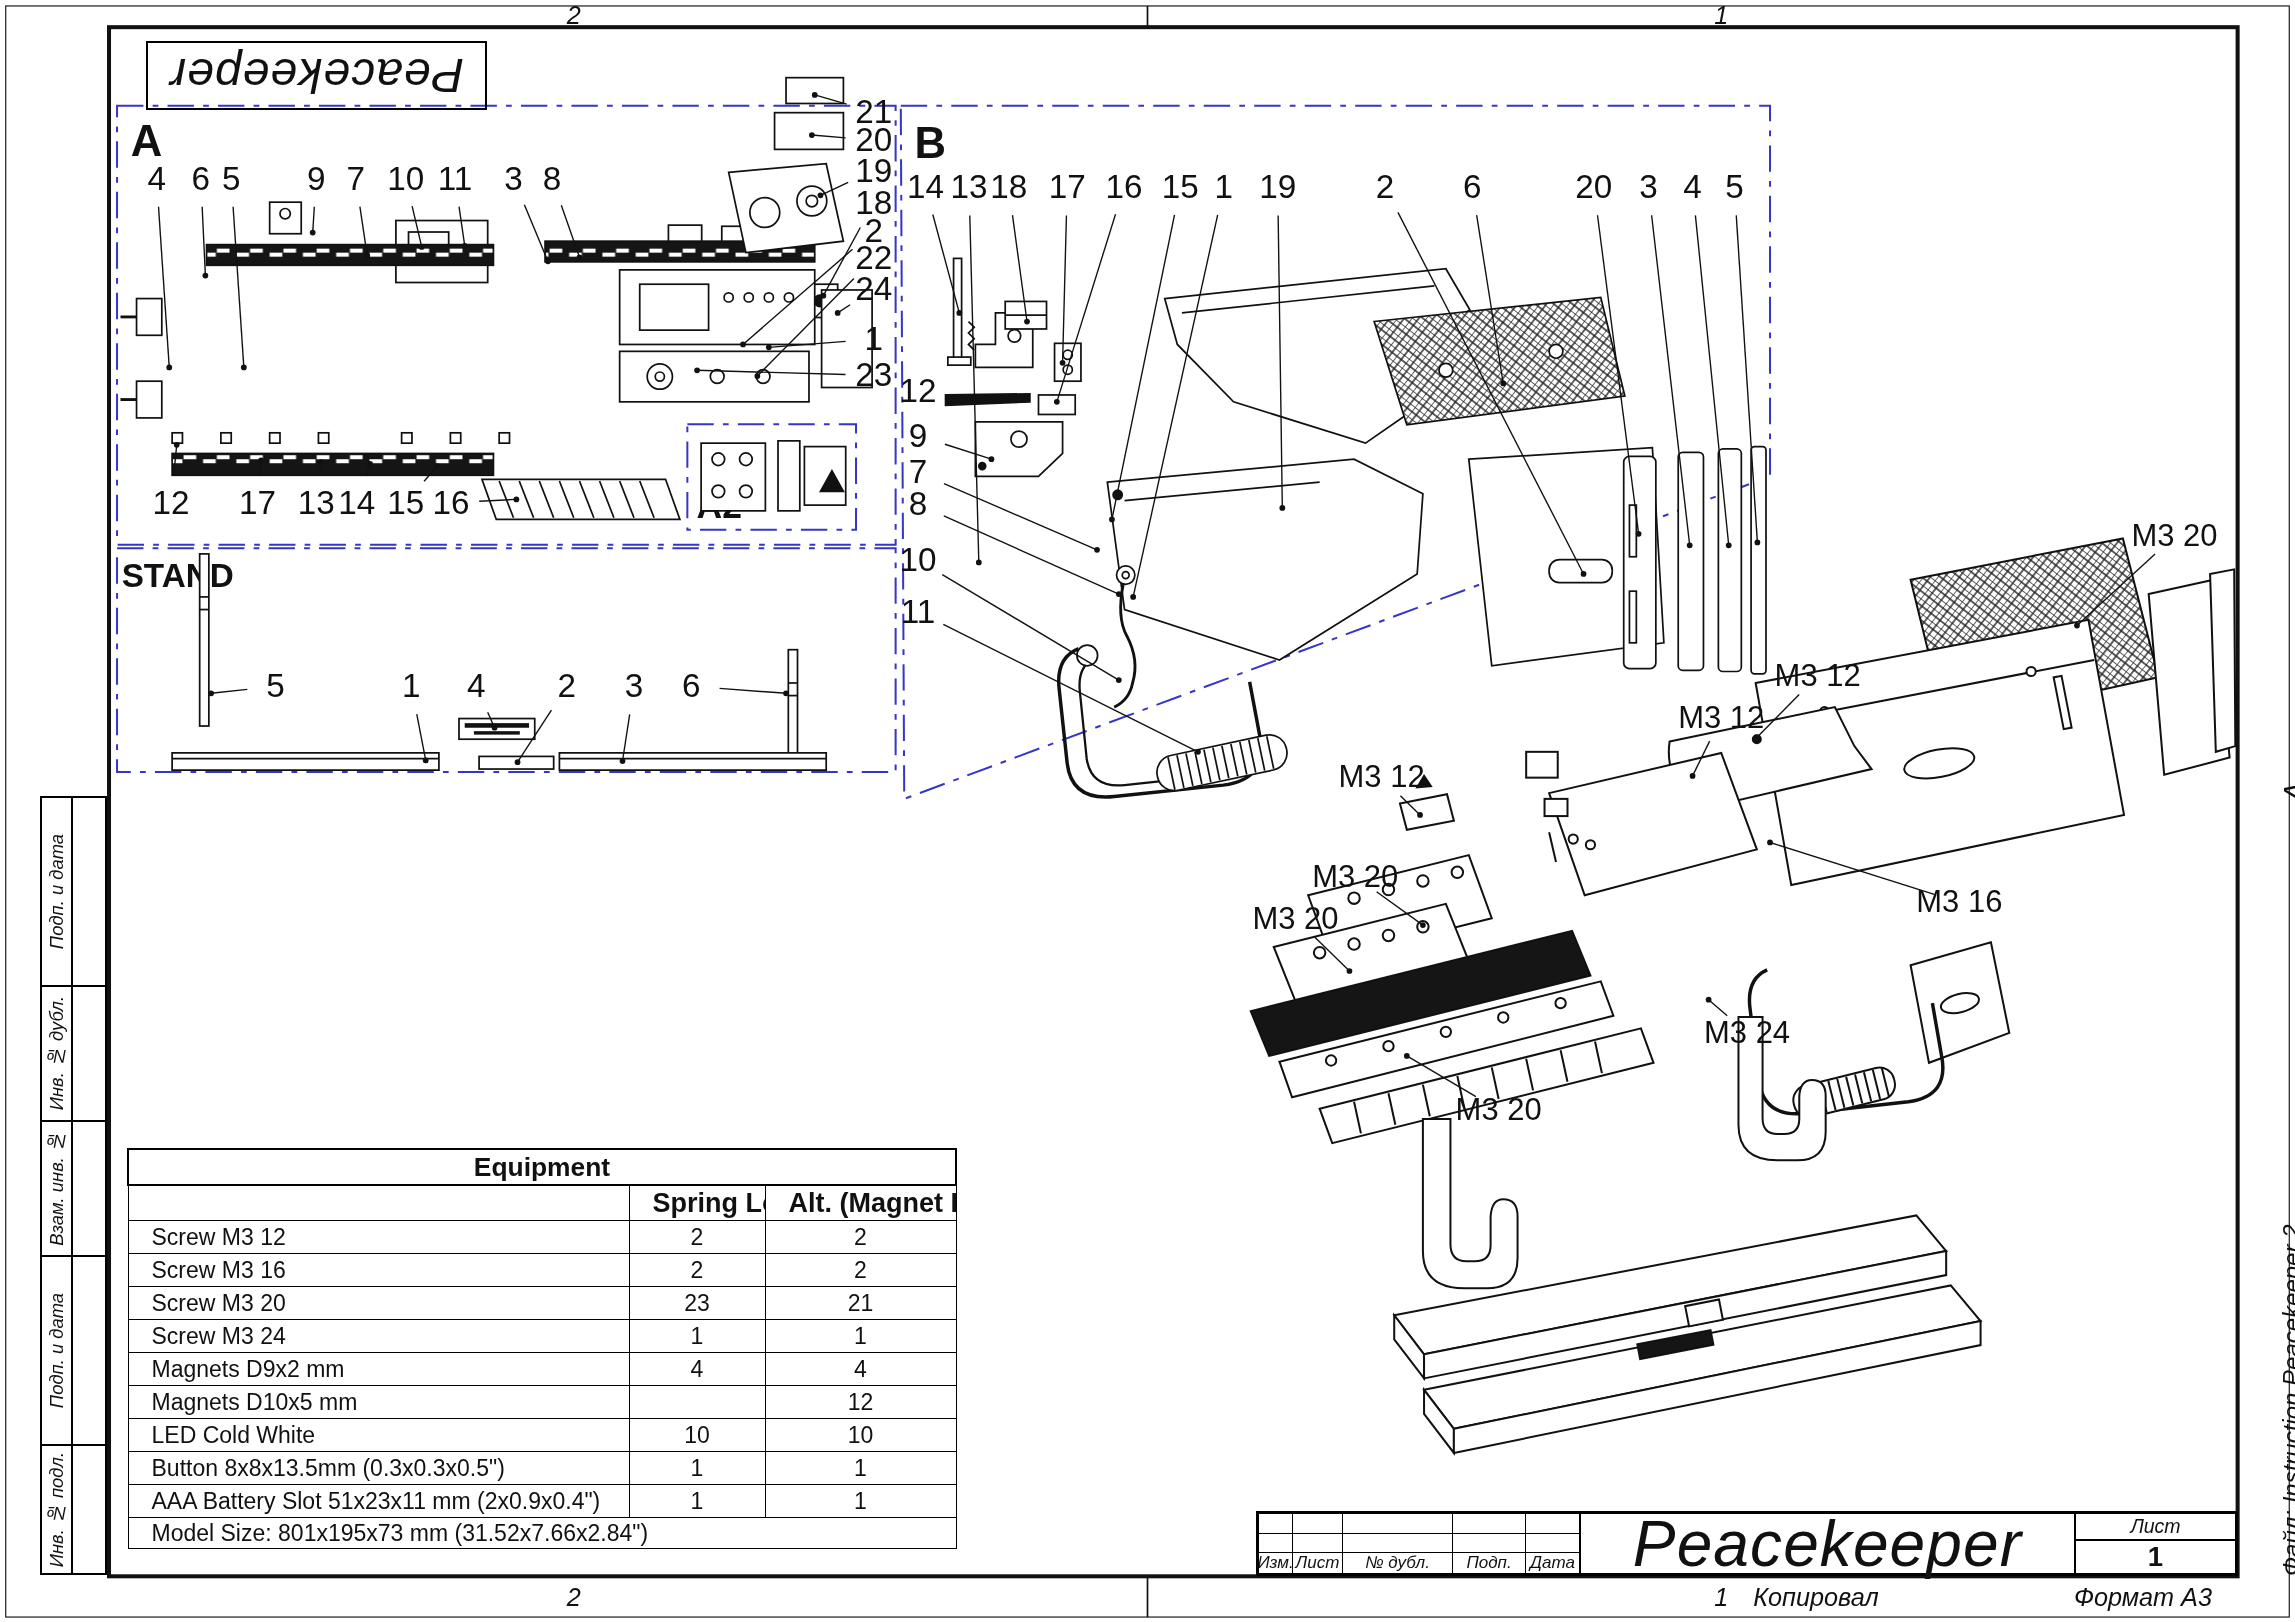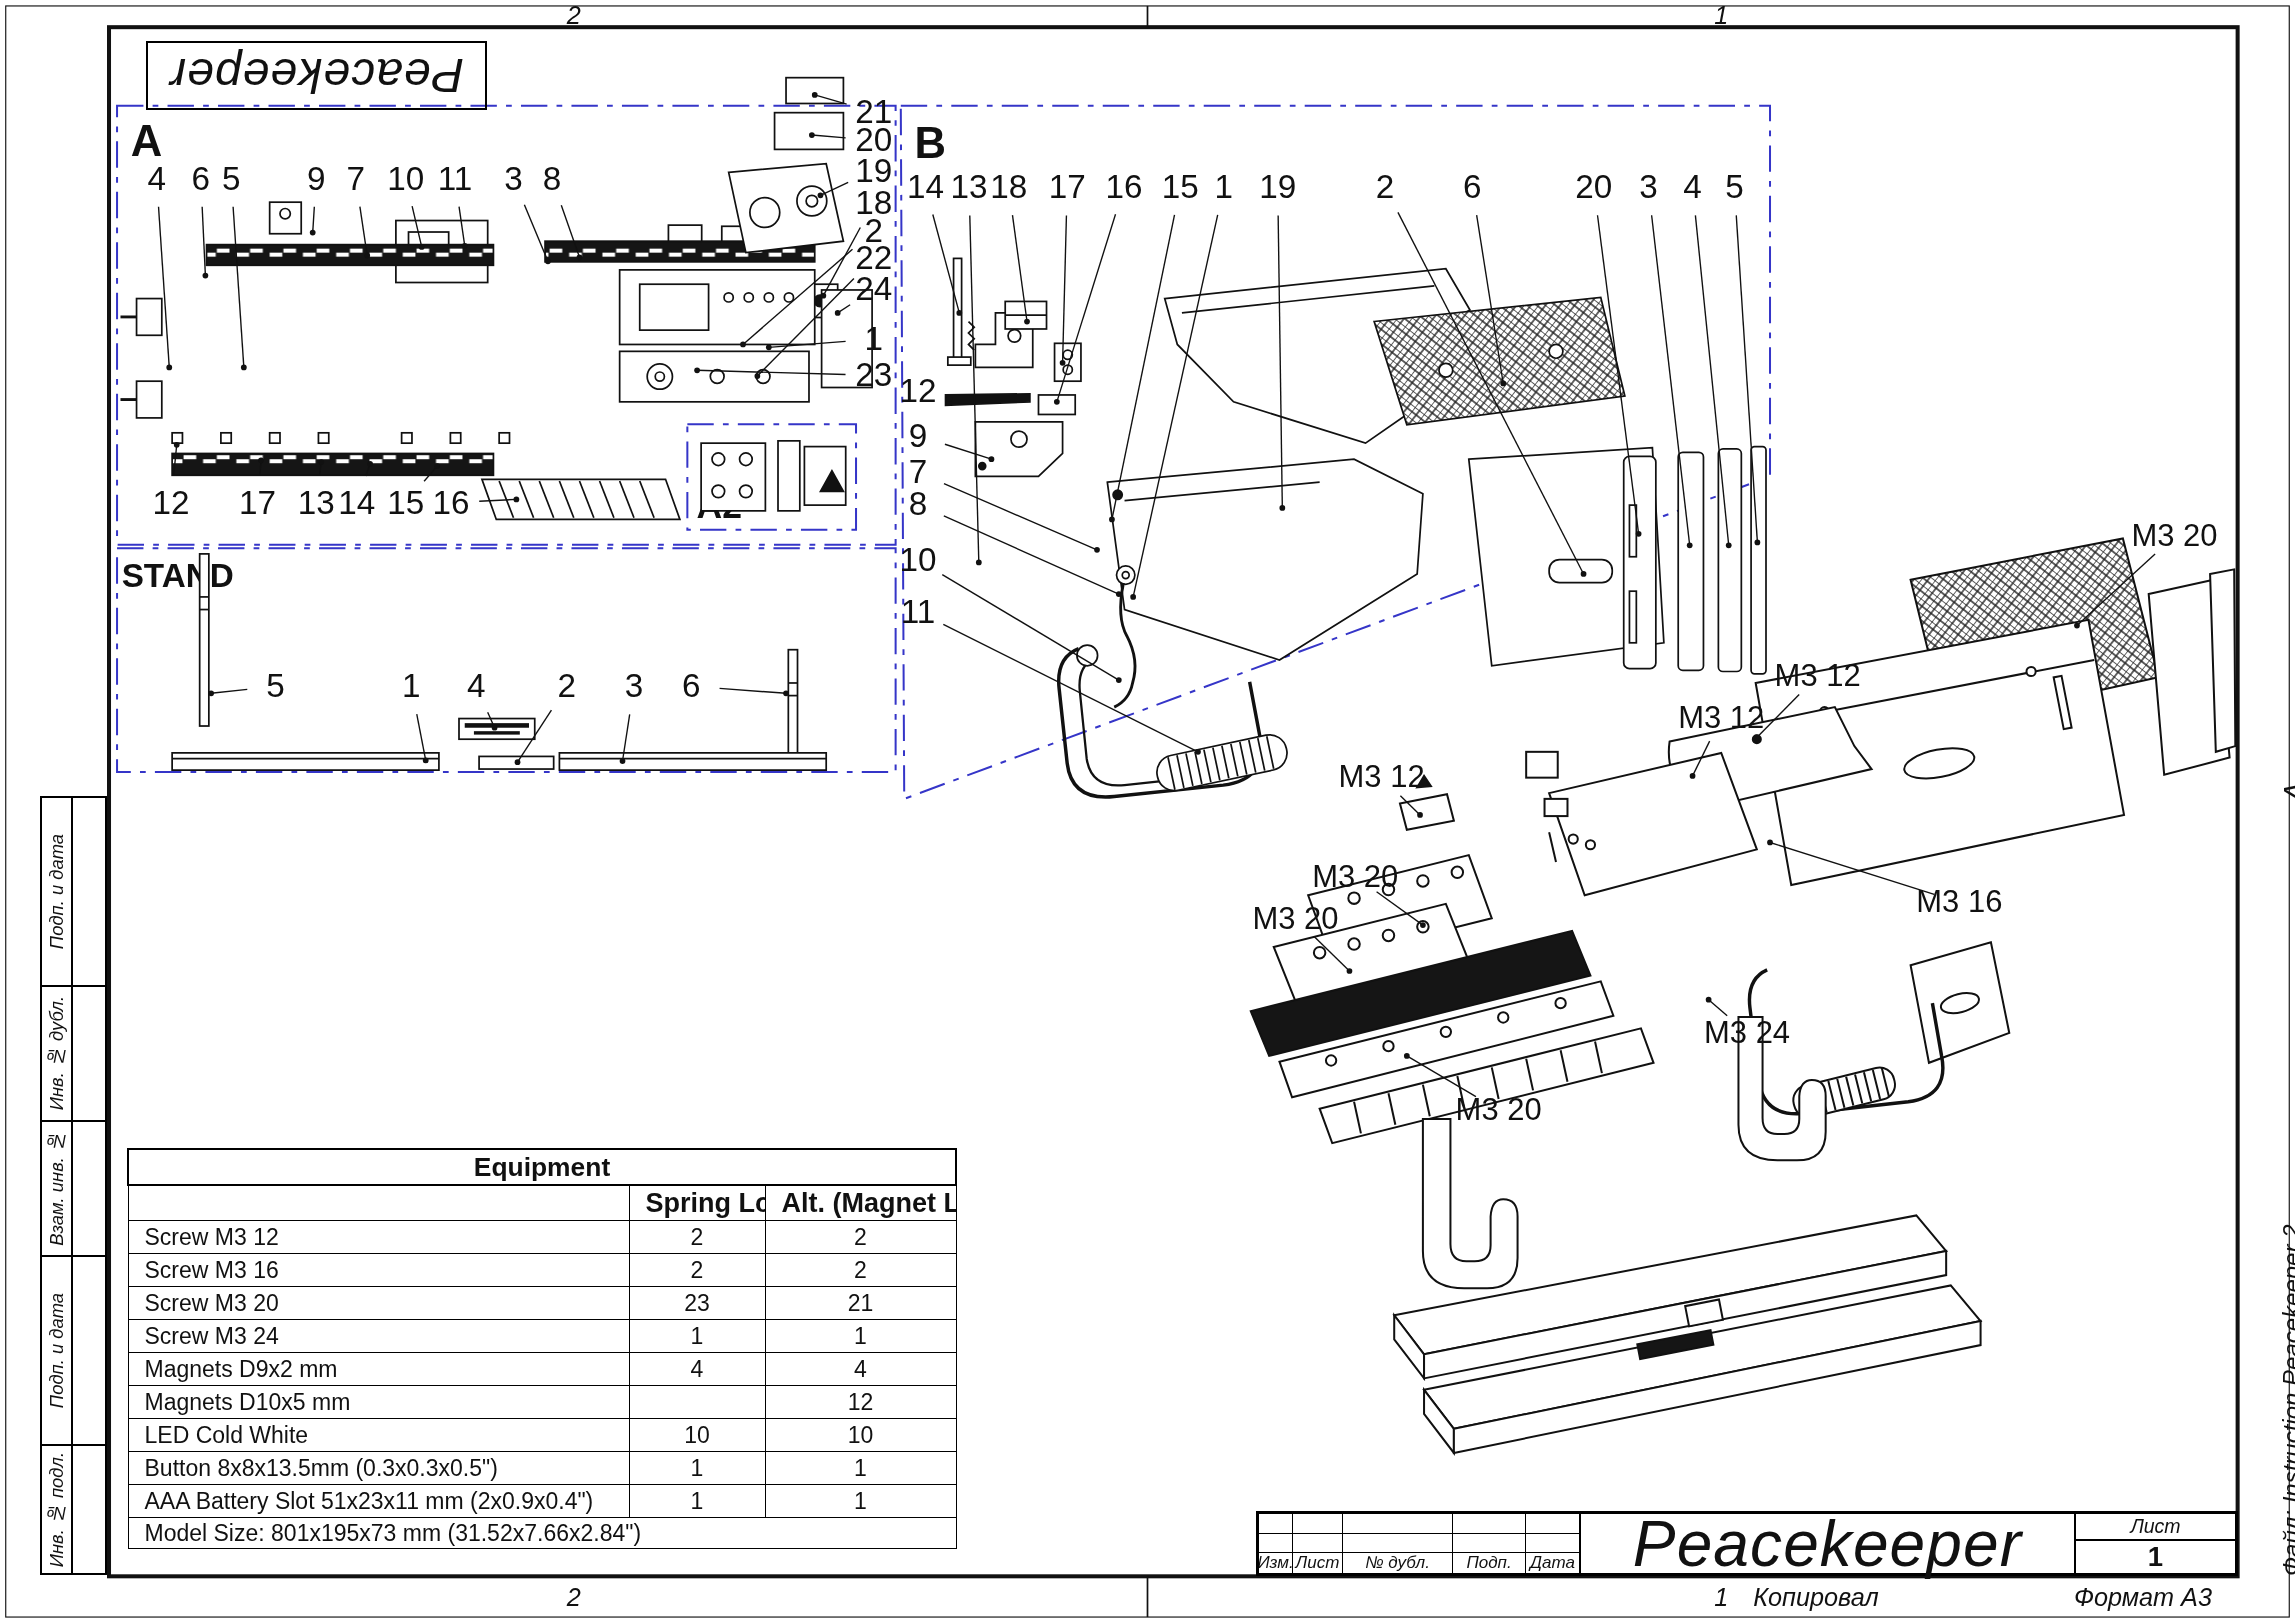--- a/index.html
+++ b/index.html
@@ -7,21 +7,21 @@
         font-family:"Liberation Sans",sans-serif;color:#111;}
   svg text{font-family:"Liberation Sans",sans-serif;fill:#111;}
   .abs{position:absolute;box-sizing:border-box;}
   
   #flipbox{left:146px;top:41px;width:341px;height:69px;border:2.9px solid #000;
            display:flex;align-items:center;justify-content:center;}
   #flipbox .t{transform:rotate(180deg);font-size:48px;font-style:italic;letter-spacing:1.1px;}
   
   #equipwrap{left:127px;top:1148px;width:828px;}
   table.eq{border-collapse:collapse;width:828px;table-layout:fixed;}
-  table.eq th,table.eq td{border:1.7px solid #000;font-size:23px;padding:0 16px;height:32px;
+  table.eq th,table.eq td{border:1.7px solid #000;font-size:23px;padding:0 23px;height:32px;
            overflow:hidden;white-space:nowrap;}
   table.eq .title{font-weight:bold;font-size:26.4px;text-align:center;height:34px;border:2.3px solid #000;}
   table.eq .hdr{text-align:right;font-size:27px;height:34px;}
   table.eq td.name{text-align:left;margin-left:12px;}
   table.eq td.val{text-align:center;}
   table.eq td.foot{font-size:23px;height:30px;}
   
   #lmargin{left:40px;top:796px;width:67px;height:779px;border:2.3px solid #000;
            display:flex;flex-direction:column;}
   #lmargin .cell{border-bottom:2.3px solid #000;display:flex;}

